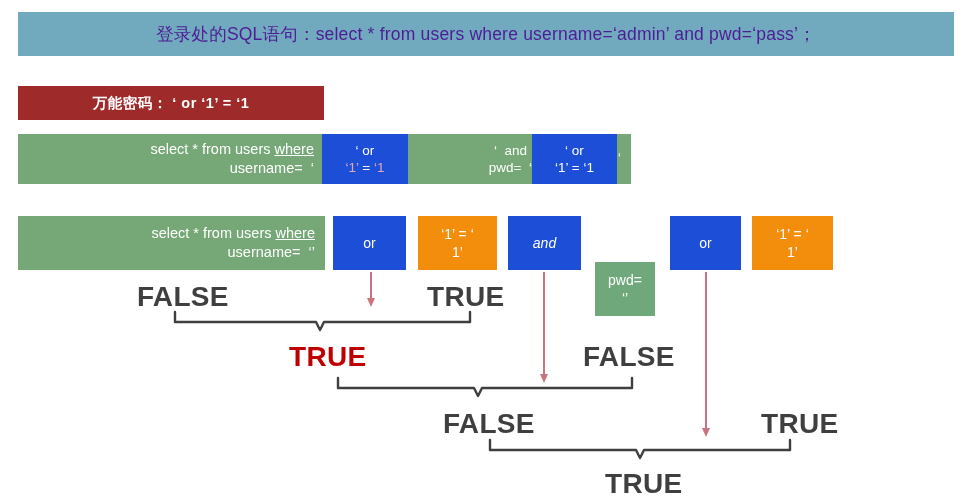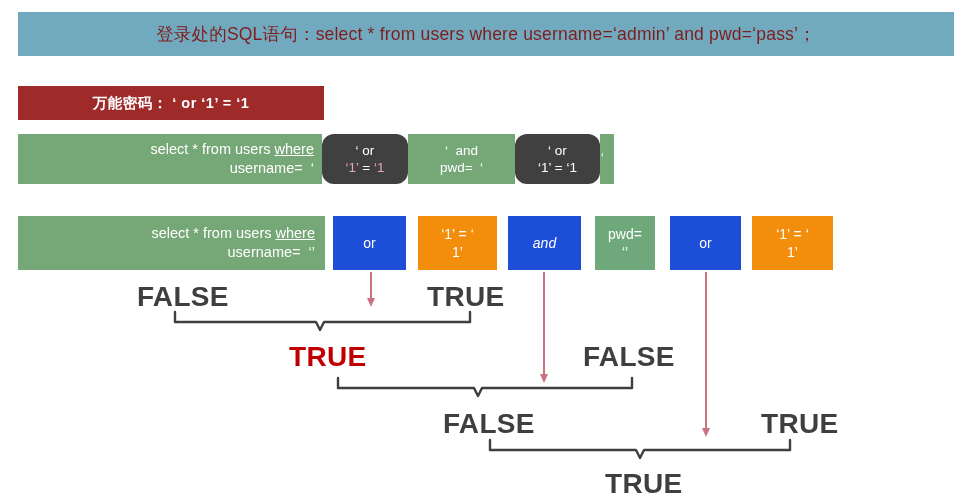--- a/index.html
+++ b/index.html
@@ -29,21 +29,21 @@
     width: 936px;
     height: 44px;
     background: #71AABF;
     display: flex;
     align-items: center;
     justify-content: center;
     box-sizing: border-box;
     padding: 0 8px;
   }
   .banner-text {
-    color: #7f1d1d;
+    color: #4c1d95;
     font-size: 17.5px;
     letter-spacing: 0.2px;
     white-space: nowrap;
   }
 
   
   .redbox {
     position: absolute;
     left: 18px;
     top: 86px;
@@ -77,34 +77,34 @@
     align-items: center;
     justify-content: center;
     box-sizing: border-box;
     color: #ffffff;
     font-size: 13.5px;
     line-height: 1.28;
     text-align: center;
     white-space: pre-line;
   }
   .r2seg.green  { background: #76A877; }
-  .r2seg.dark   { background: #404040; border-radius: 12px; }
+  .r2seg.dark   { background: #1d4ed8; }
   .r2seg .pink  { color: #E2A6B4; }
 
   .r2-stmt {
     width: 304px;
     justify-content: flex-end;
     text-align: right;
     padding-right: 8px;
     font-size: 14.5px;
     line-height: 1.3;
   }
   .r2-stmt u { text-decoration: underline; }
   .r2-or1   { width: 86px; }
-  .r2-and   { width: 107px; }
+  .r2-and   { width: 124px; justify-content: flex-end; }
   .r2-or2   { width: 85px; }
   .r2-tail  { width: 14px; justify-content: flex-start; padding-left: 1px; font-size: 12px; }
 
   
   .row3 {
     position: absolute;
     left: 18px;
     top: 216px;
     height: 54px;
   }
@@ -118,21 +118,21 @@
     box-sizing: border-box;
     color: #ffffff;
     text-align: center;
     font-size: 14px;
     line-height: 1.3;
     white-space: pre-line;
   }
   .blk.green  { background: #76A877; }
   .blk.olive  { background: #1d4ed8; }
   .blk.orange { background: #F28E0C; }
-  .blk.mint   { background: #6FA97B; }
+  .blk.mint   { background: #6FA97B; margin-top: 46px; }
 
   .b-stmt {
     left: 0; width: 307px;
     justify-content: flex-end;
     text-align: right;
     padding-right: 10px;
     font-size: 14.5px;
   }
   .b-stmt u { text-decoration: underline; }
   .b-or1  { left: 315px; width: 73px; }

